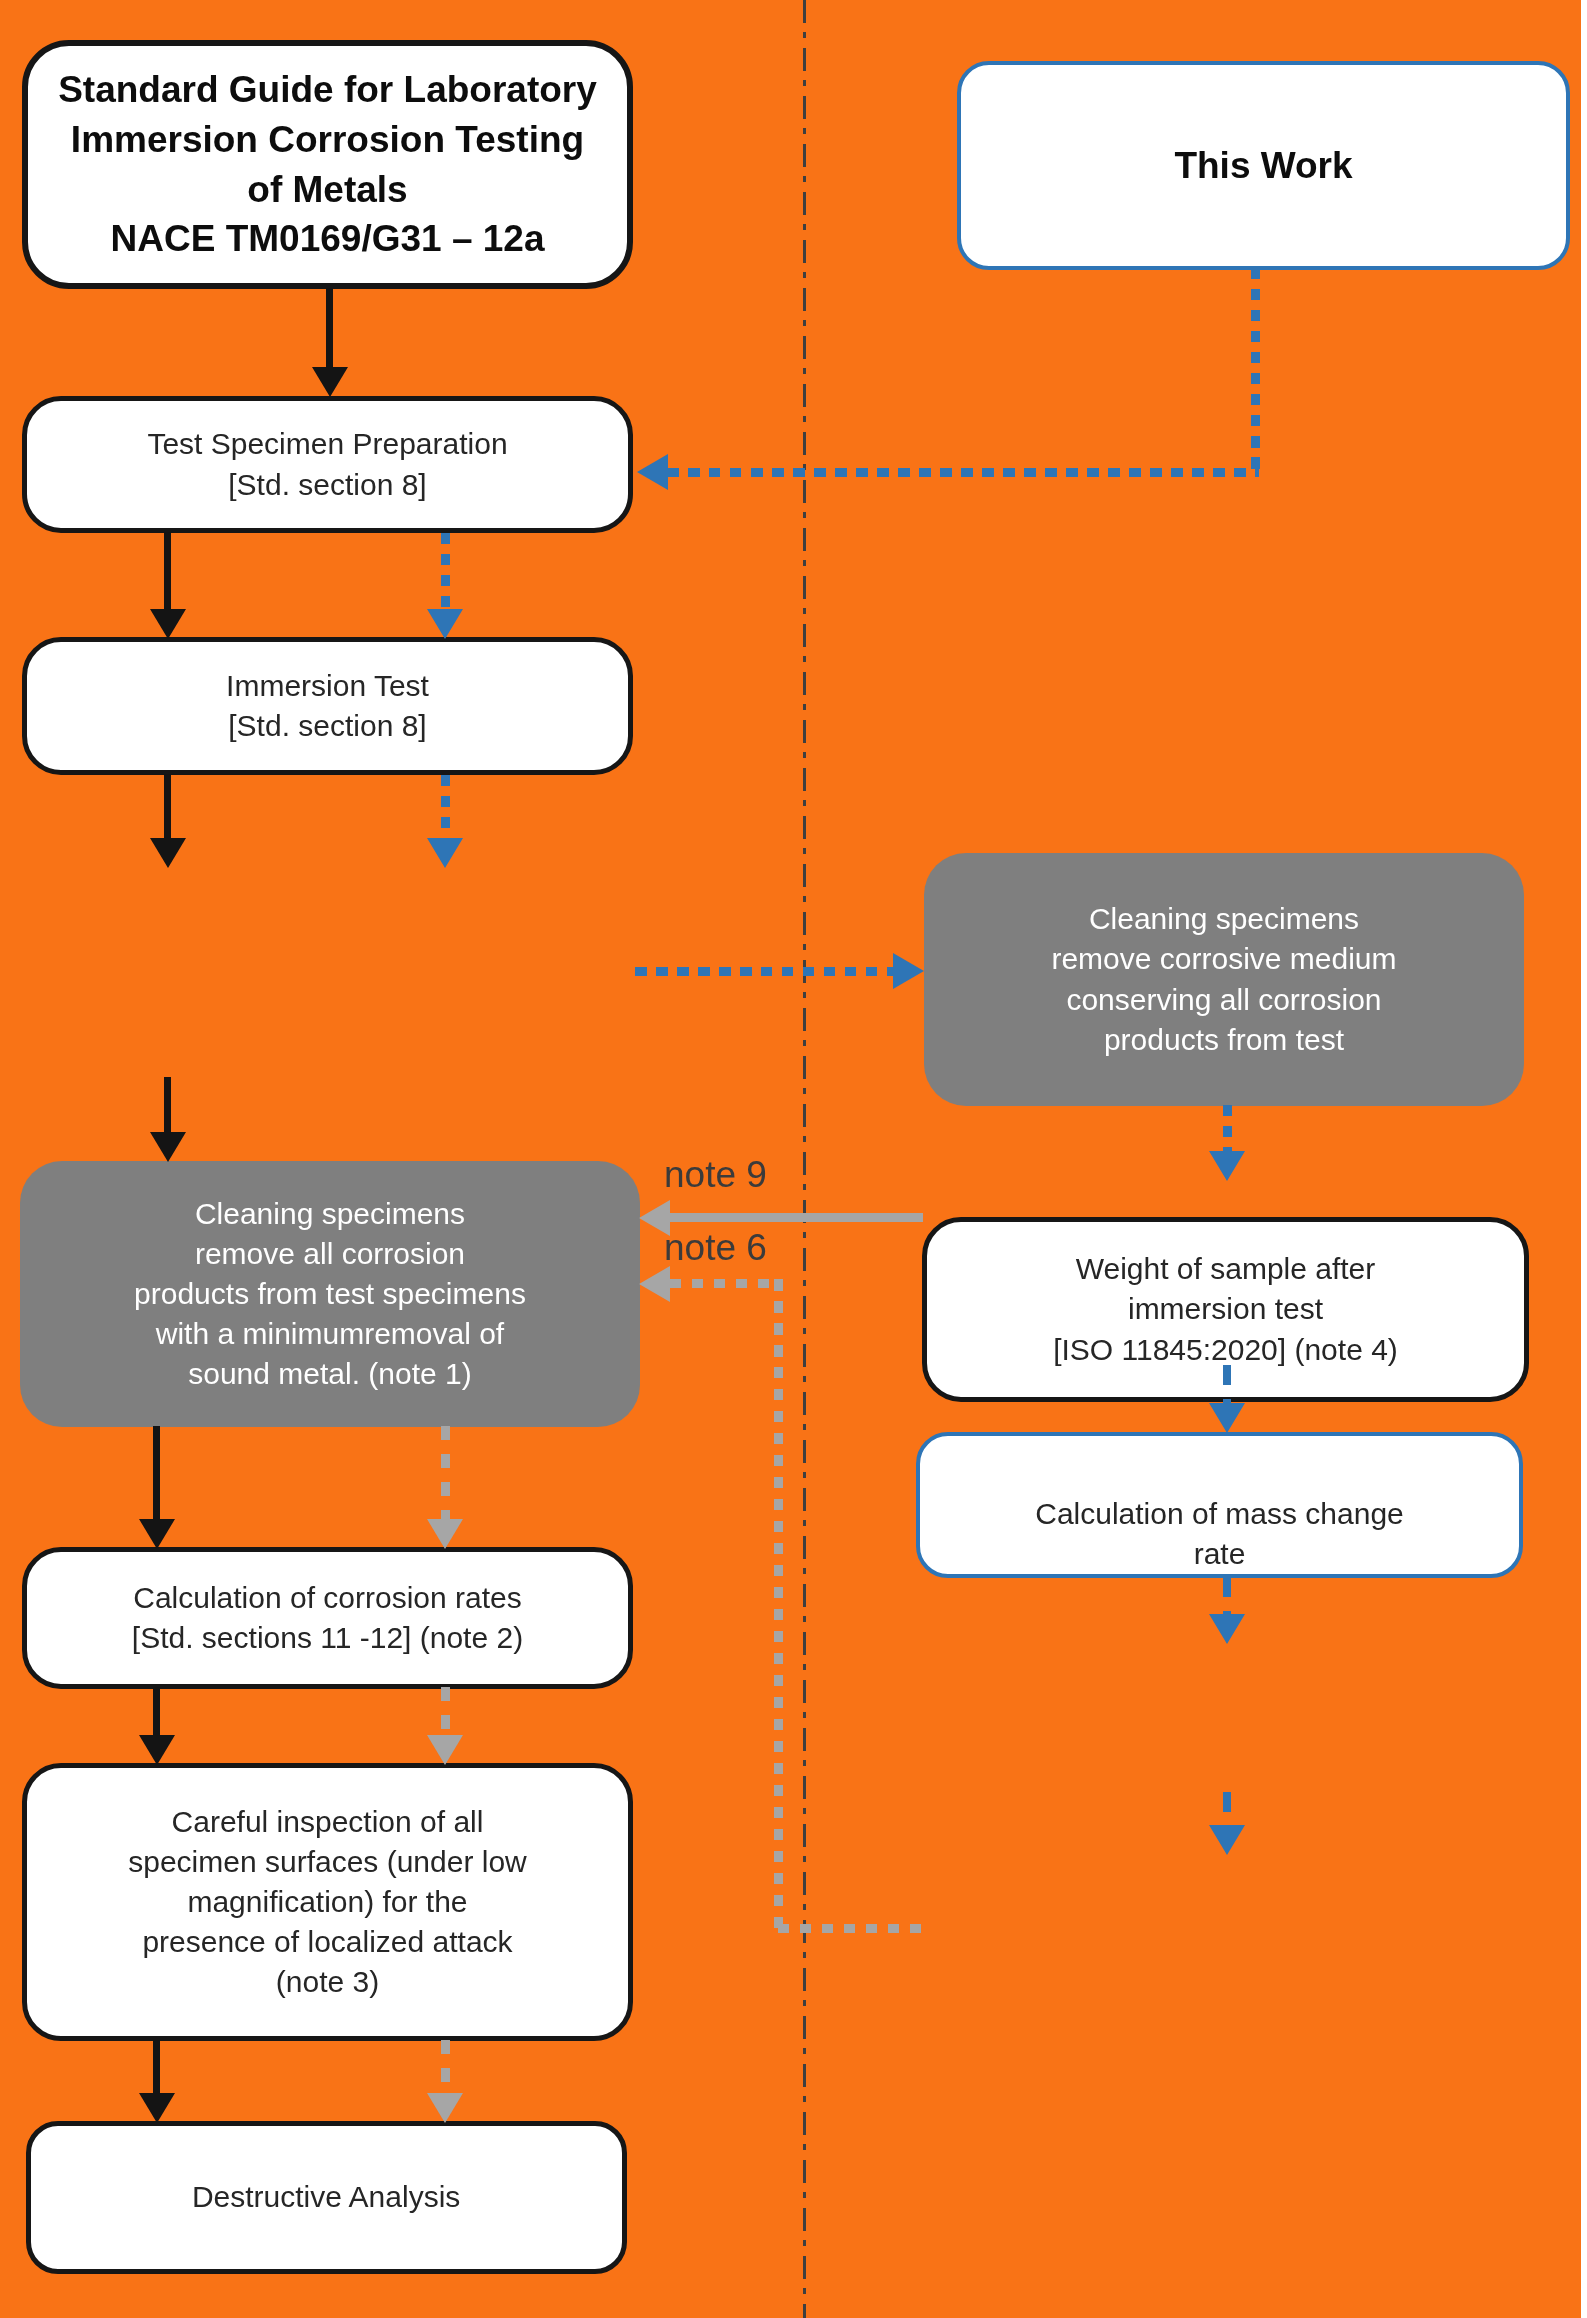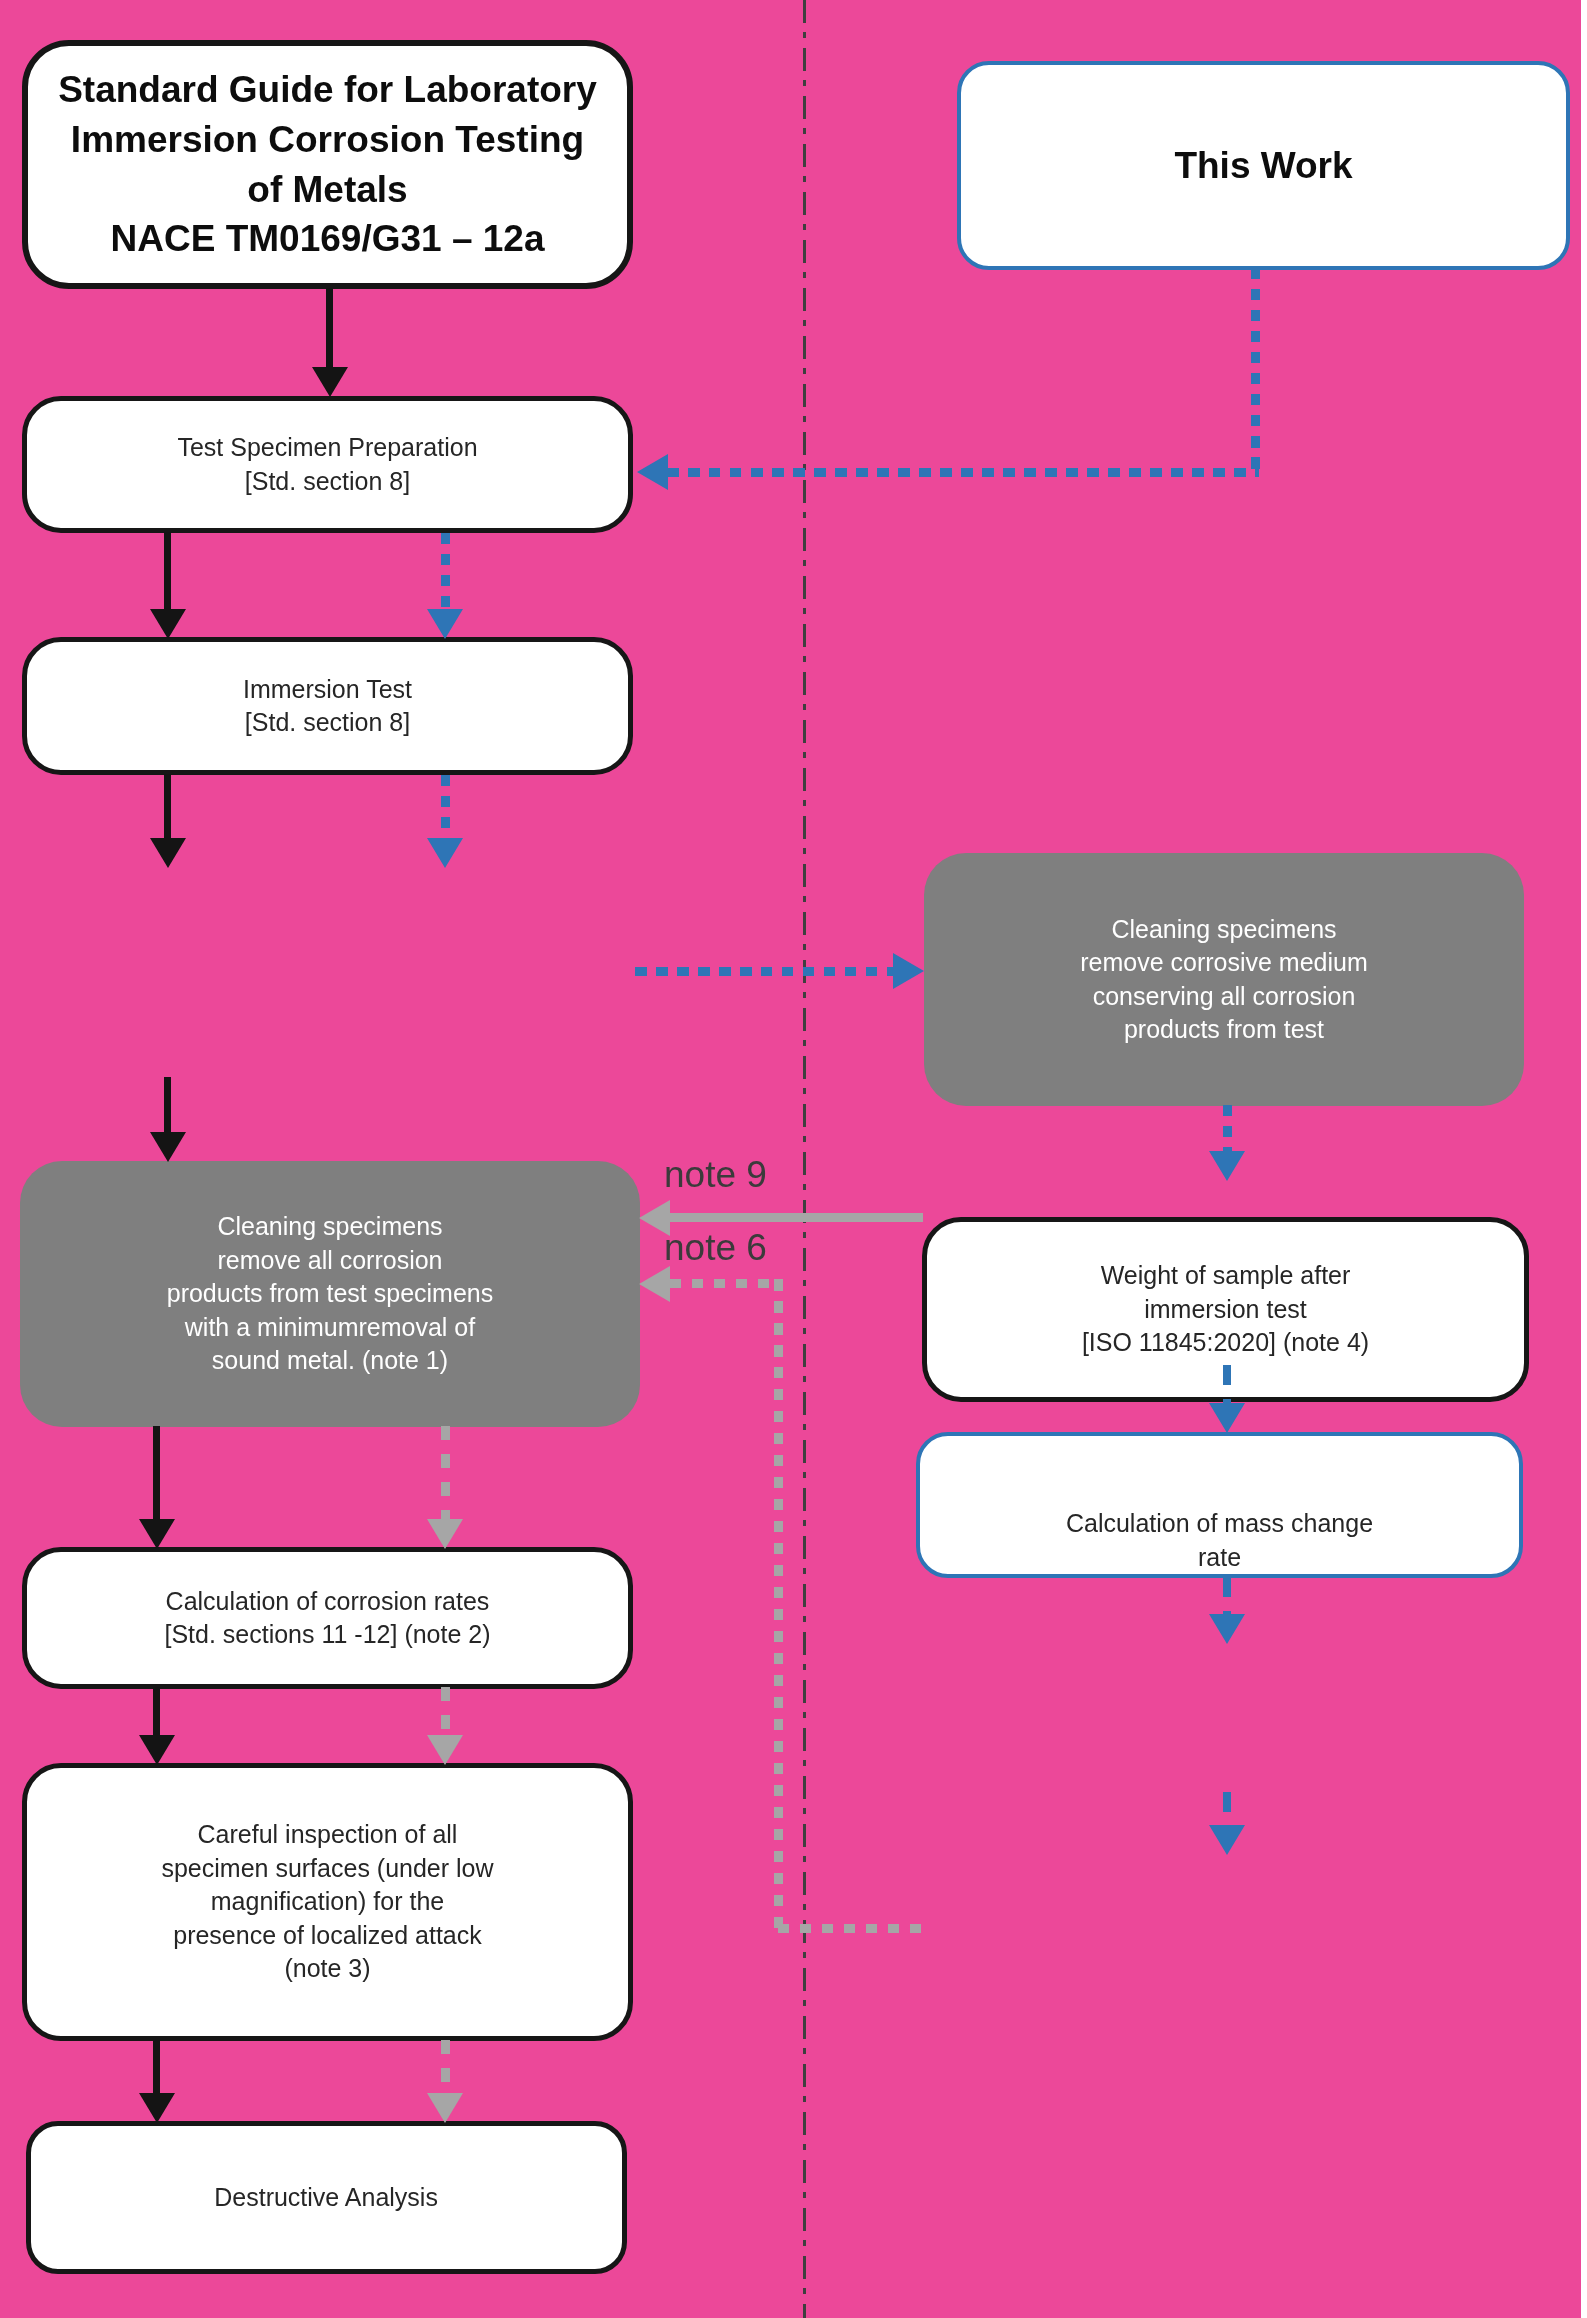--- a/index.html
+++ b/index.html
@@ -1,39 +1,39 @@
 <!DOCTYPE html>
 <html style="font-size:10.8px"><head>
 <meta charset="utf-8">
 <style>
   html,body{margin:0;padding:0;background:#ffffff;}
   .canvas{
     position:relative;
     width:1581px;
     height:2319px;
-    background:#ec4899;
+    background:#f97316;
     font-family:"Liberation Sans", sans-serif;
     overflow:hidden;
   }
   
   .box{
     position:absolute;
     display:flex;
     align-items:center;
     justify-content:center;
     text-align:center;
     background:#ffffff;
     box-sizing:border-box;
   }
   .b-black{border:5.4px solid #161616;border-radius:39px;}
   .b-blue{border:4.7px solid #2E75B6;border-radius:32px;}
   .b-gray{background:#7F7F7F;border:none;border-radius:42px;}
   .box-text{
     white-space:pre-line;
-    font-size:25px;
+    font-size:30px;
     line-height:1.34;
     color:#262626;
     padding:0 19px;
   }
   .b-gray .box-text{color:#ffffff;}
   .bold .box-text{font-weight:bold;color:#0d0d0d;}
   
   .divider{
     position:absolute;
     left:803px;top:0;width:3.4px;height:2319px;

